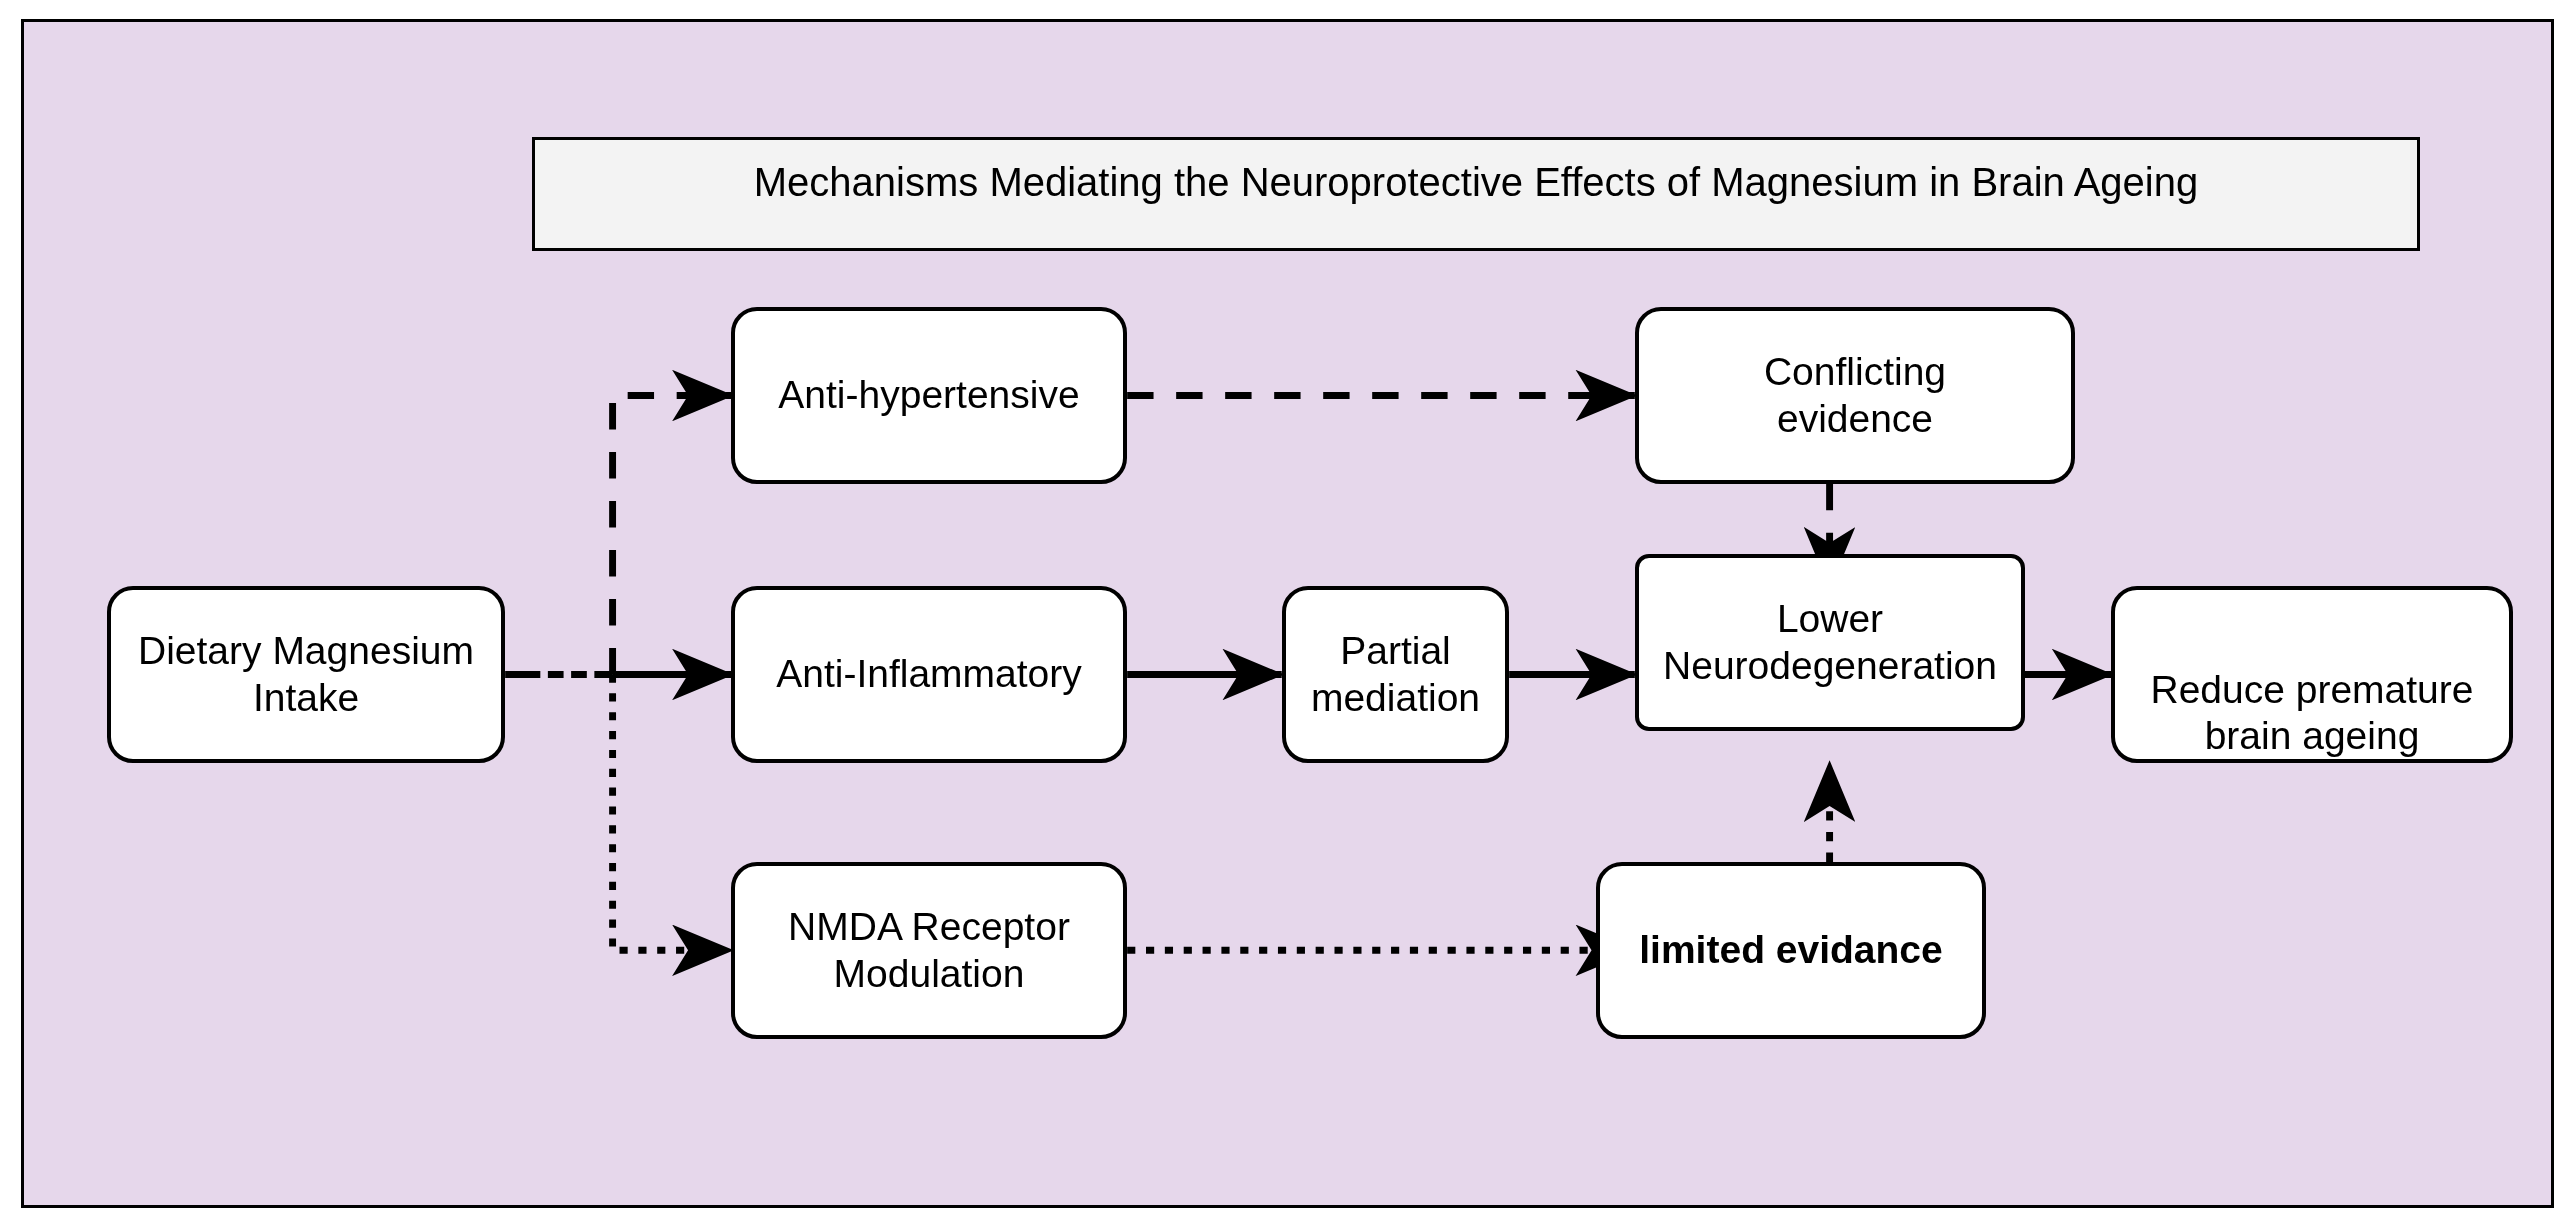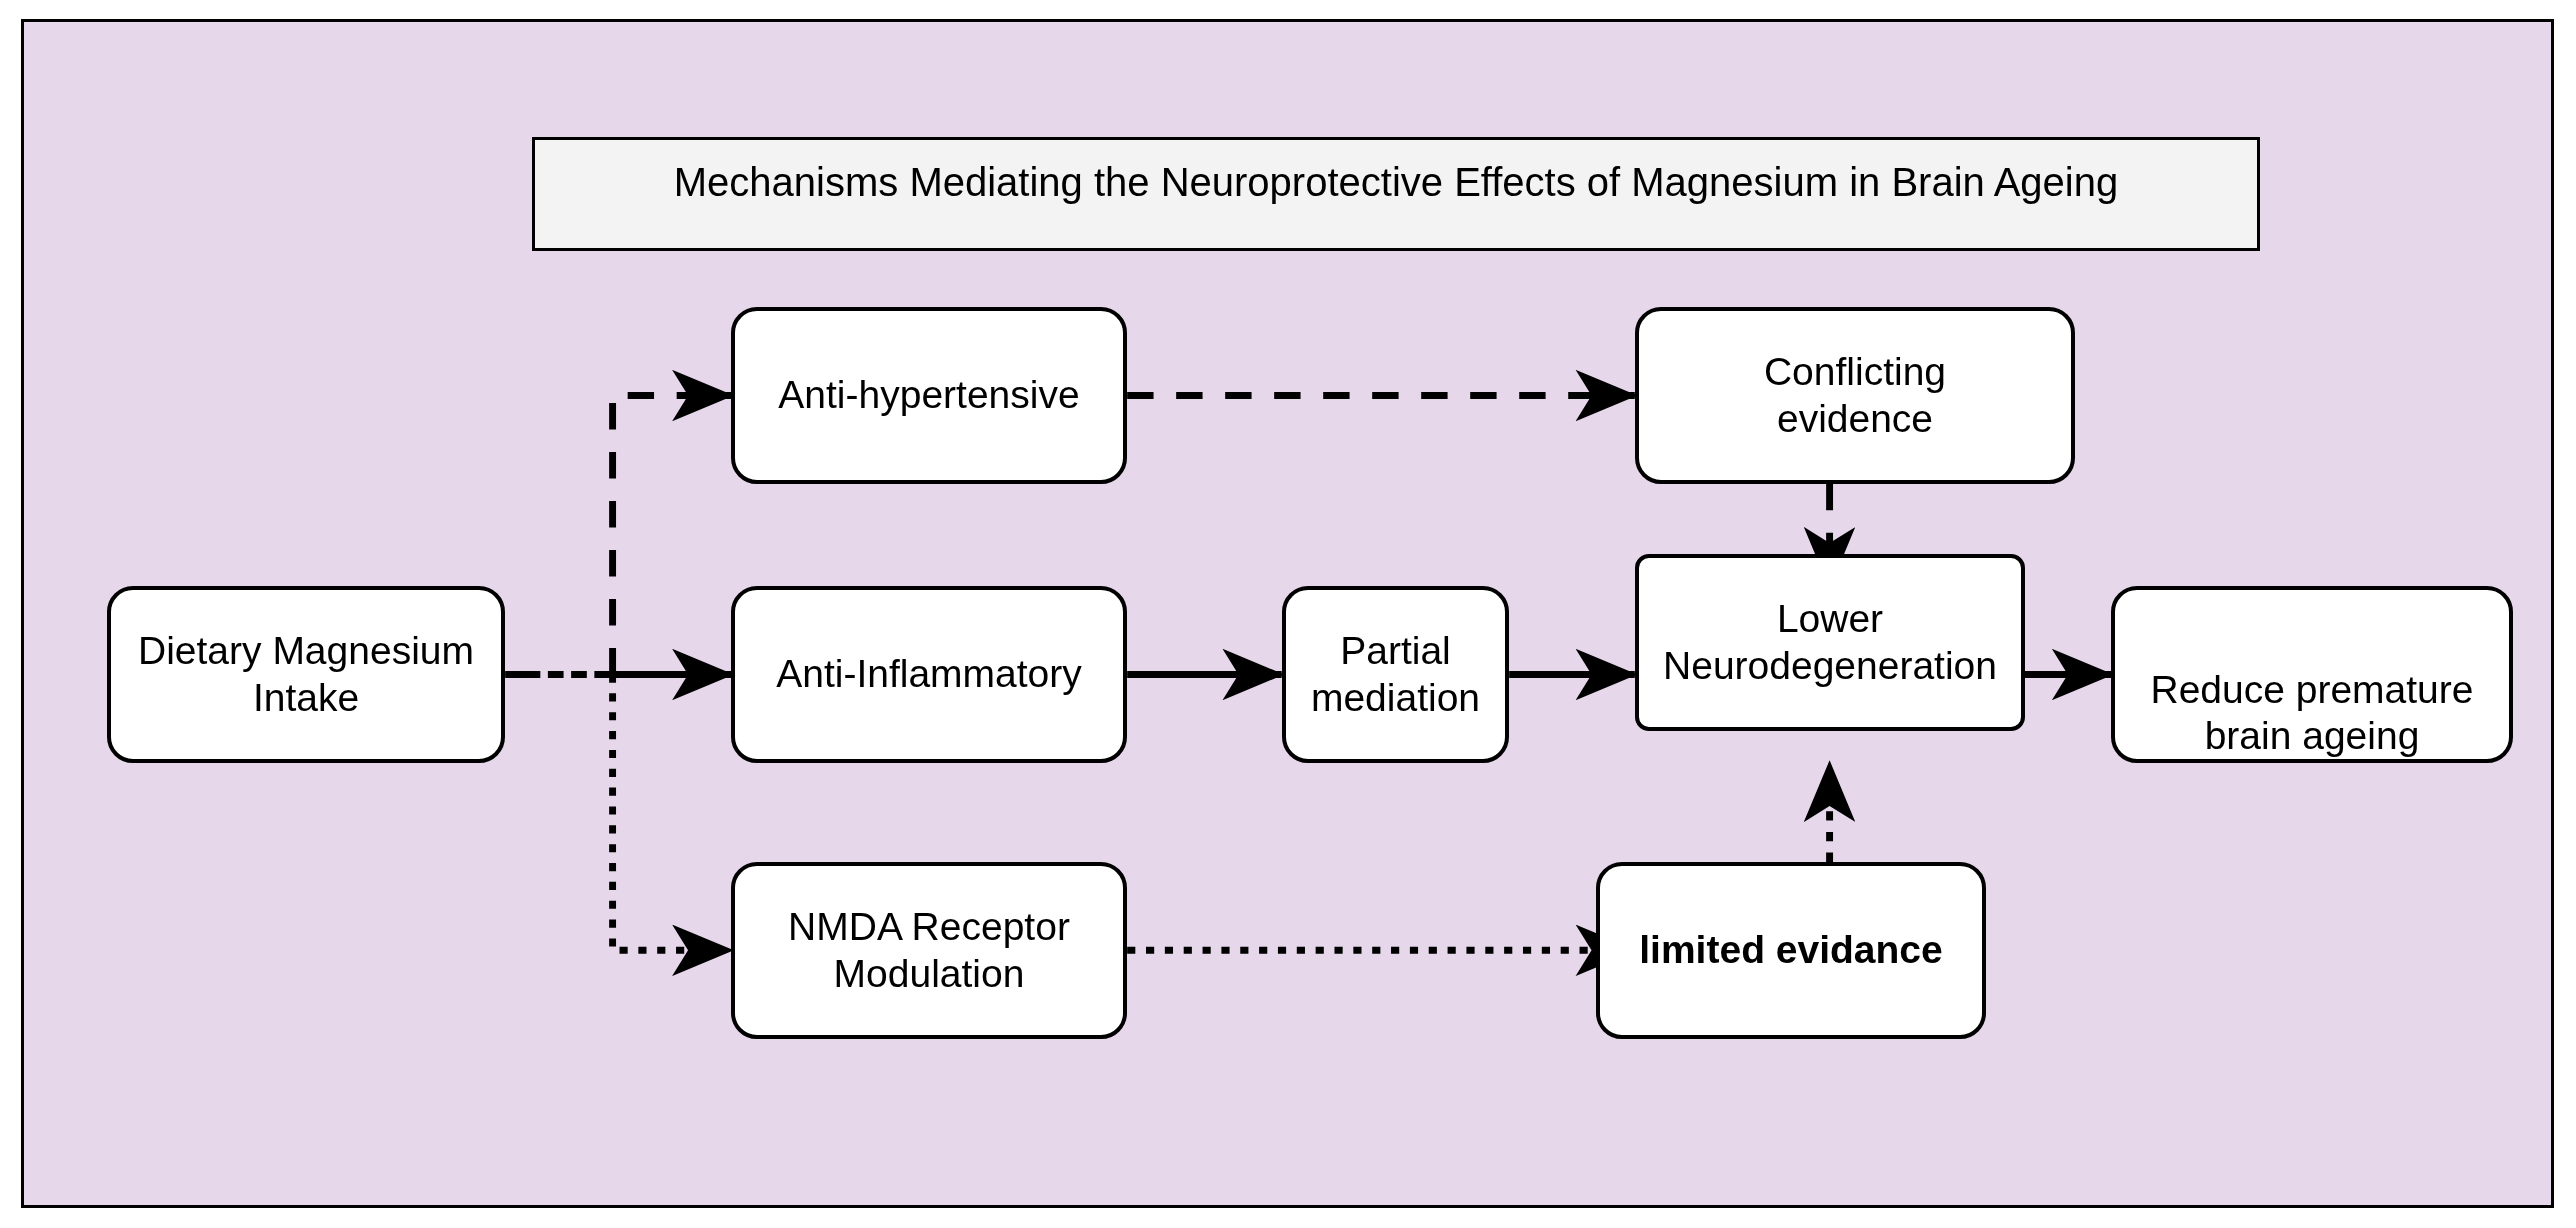--- a/index.html
+++ b/index.html
@@ -20,21 +20,21 @@
     box-sizing: border-box;
   }
   svg.edge-layer {
     position: absolute;
     left: 0; top: 0;
     width: 2576px; height: 1229px;
   }
   .title-box {
     position: absolute;
     left: 532px; top: 137px;
-    width: 1728px; height: 114px;
+    width: 1888px; height: 114px;
     background: #F3F3F3;
     border: 3.8px solid #000000;
     box-sizing: border-box;
     display: flex;
     align-items: center;
     justify-content: center;
     padding-bottom: 23px;
     font-size: 40px;
     color: #000000;
   }

